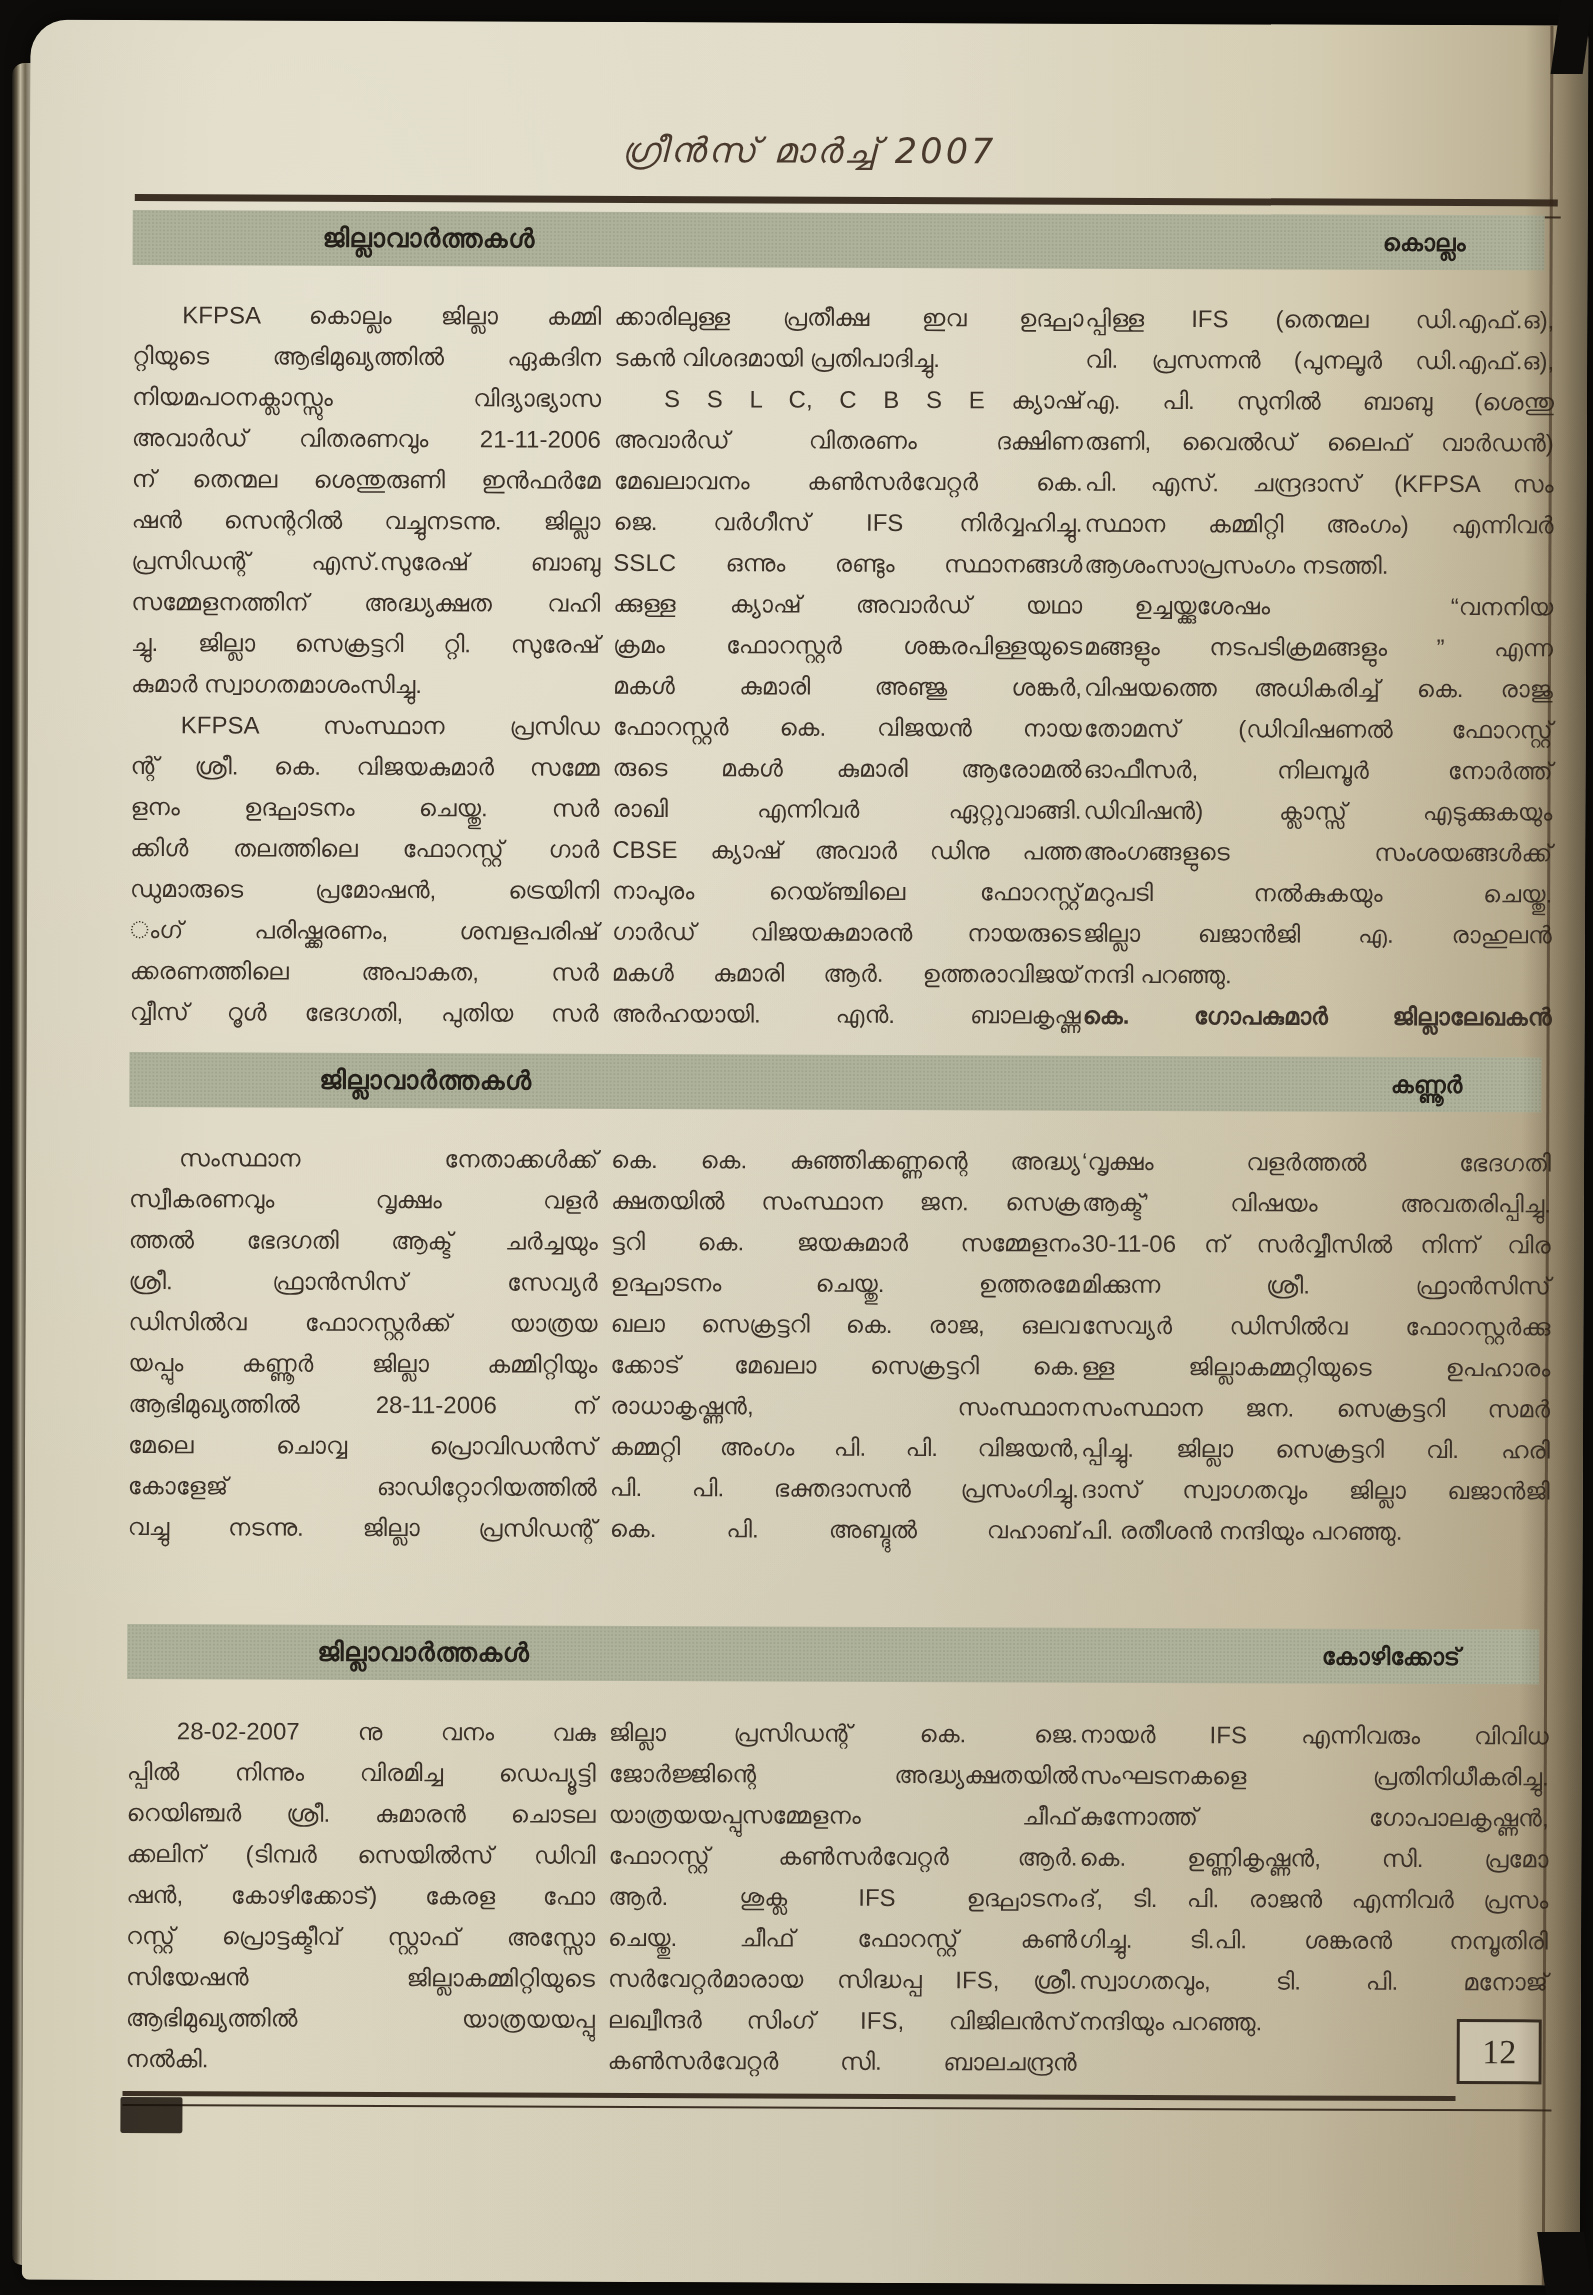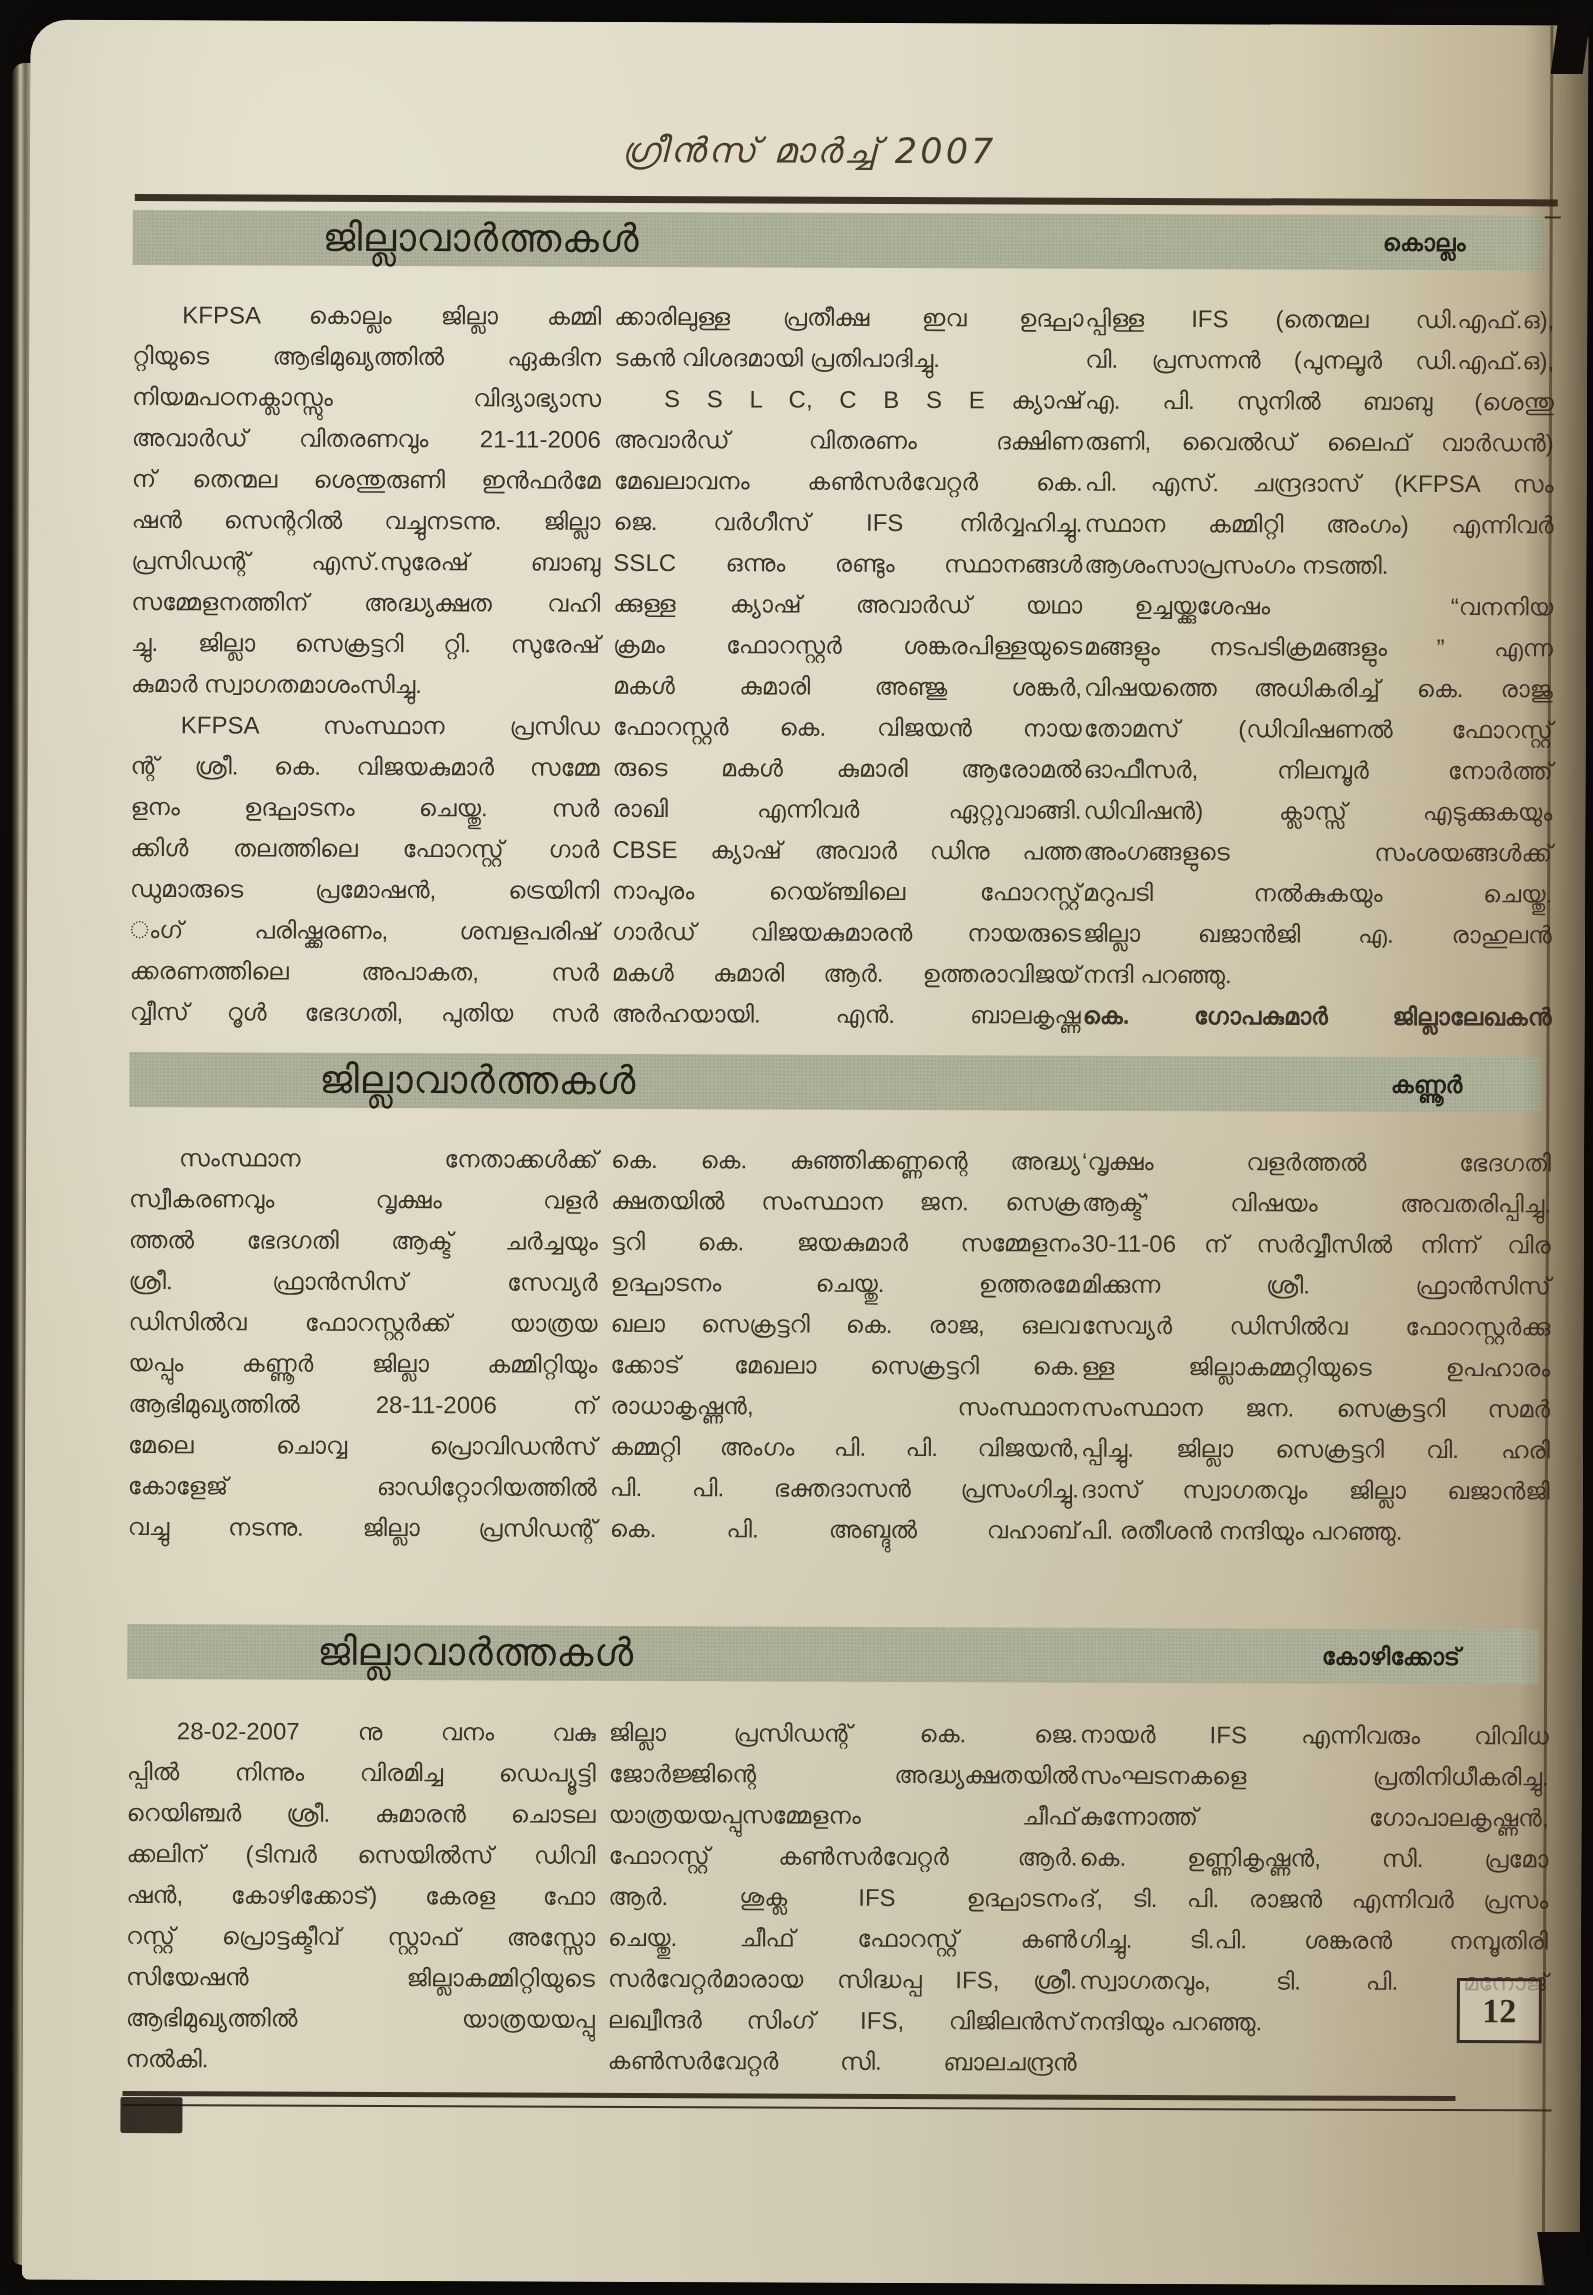--- a/index.html
+++ b/index.html
@@ -40,44 +40,44 @@
   .rule.title-thin{left:108px;top:191px;width:1423px;height:2.1px;}
   .section-bar{
     position:absolute;left:103px;width:1412px;height:55px;
     background-color:#aeb29a;
     background-image:radial-gradient(#5f634d 20%, rgba(0,0,0,0) 26%);
     background-size:3.7px 3.7px;
     display:flex;align-items:center;justify-content:space-between;
     color:#242019;
   }
   .section-bar .bar-title{
-    margin-left:190px;font-size:39px;font-weight:normal;letter-spacing:0.5px;
+    margin-left:190px;font-size:26px;font-weight:bold;letter-spacing:0.5px;
     text-shadow:0.5px 0.5px 0 rgba(255,255,255,.15);
   }
   .section-bar .bar-district{
     margin-right:79px;font-size:24px;font-weight:bold;
     text-shadow:0.5px 0.5px 0 rgba(255,255,255,.15);
   }
   .col{
     position:absolute;width:469px;
     font-size:24px;color:#3b3128;
   }
   .tline{
     display:block;height:41px;line-height:41px;white-space:nowrap;
     text-align:justify;text-align-last:justify;overflow:visible;
   }
   .tline.end{text-align-last:left;}
   .tline.indent{padding-left:50px;}
   .tline.bold{font-weight:bold;}
   .bottom-rule-thick{left:100px;top:2071px;width:1333px;height:5.3px;}
   .bottom-rule-thin{left:100px;top:2084px;width:1429px;height:2.1px;}
   .page-number-box{
-    position:absolute;left:1434px;top:1953px;width:79px;height:59px;
+    position:absolute;left:1434px;top:1994px;width:79px;height:59px;
     border:3.7px solid #352b20;display:flex;align-items:center;justify-content:center;
-    font-family:"Liberation Serif", serif;font-weight:bold;font-size:34px;color:#352b20;
+    font-family:"Liberation Serif", serif;font-weight:normal;font-size:34px;color:#352b20;
     background:rgba(220,214,195,.6);
   }
   .smudge{position:absolute;left:98px;top:2077px;width:62px;height:36px;background:#17120c;opacity:.85;border-radius:2.1px;}
   .corner-dark{position:absolute;background:#0d0c0a;}
   .corner-tr{right:0;top:0;width:32px;height:74px;transform:skewX(-8deg);transform-origin:top right;}
   .corner-br{right:0;bottom:0;width:47px;height:63px;transform:skewX(8deg);transform-origin:bottom right;}
 </style>
 </head>
 <body>
 

